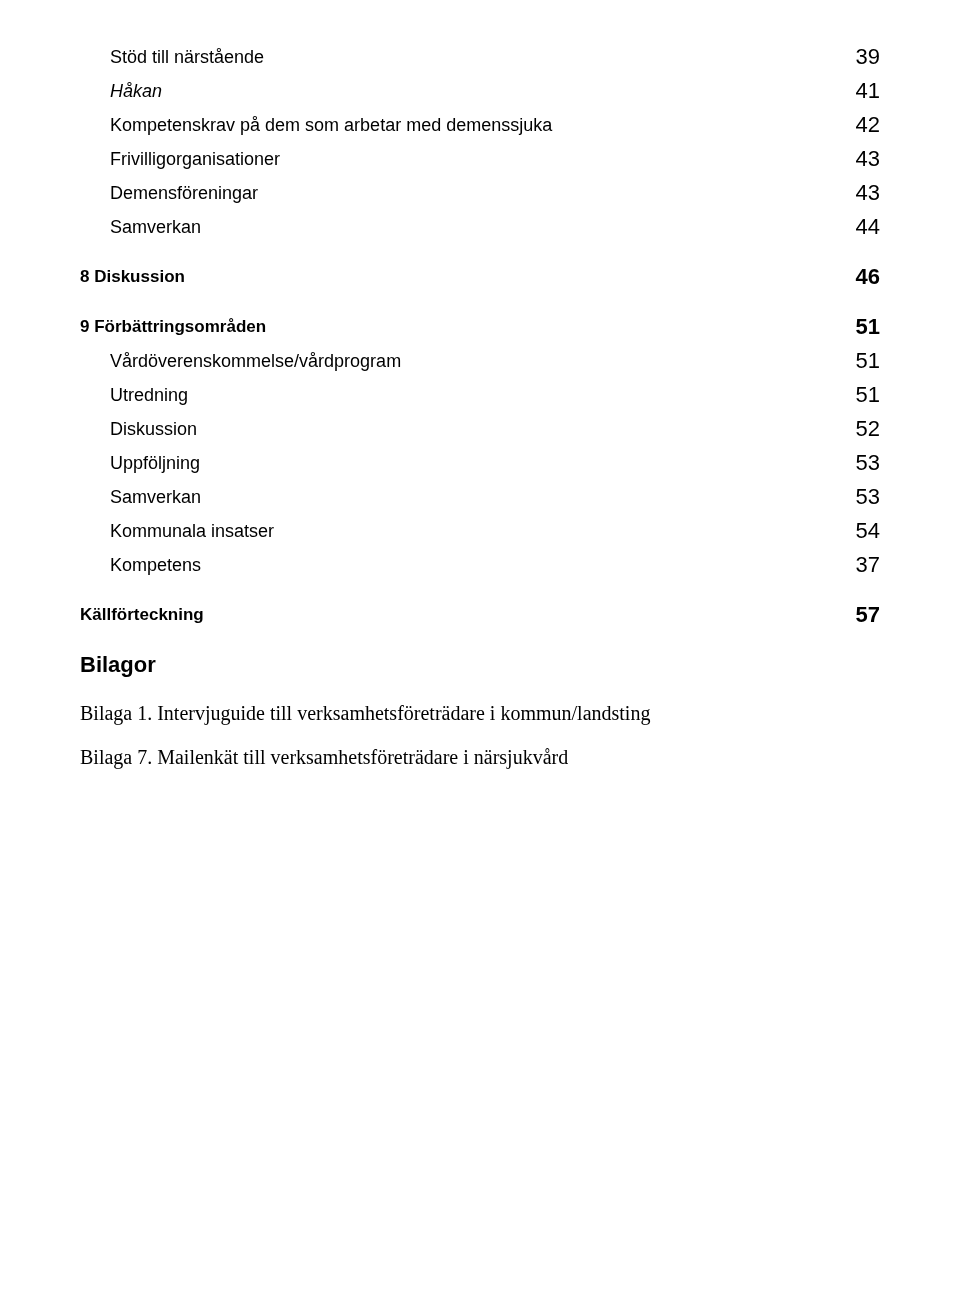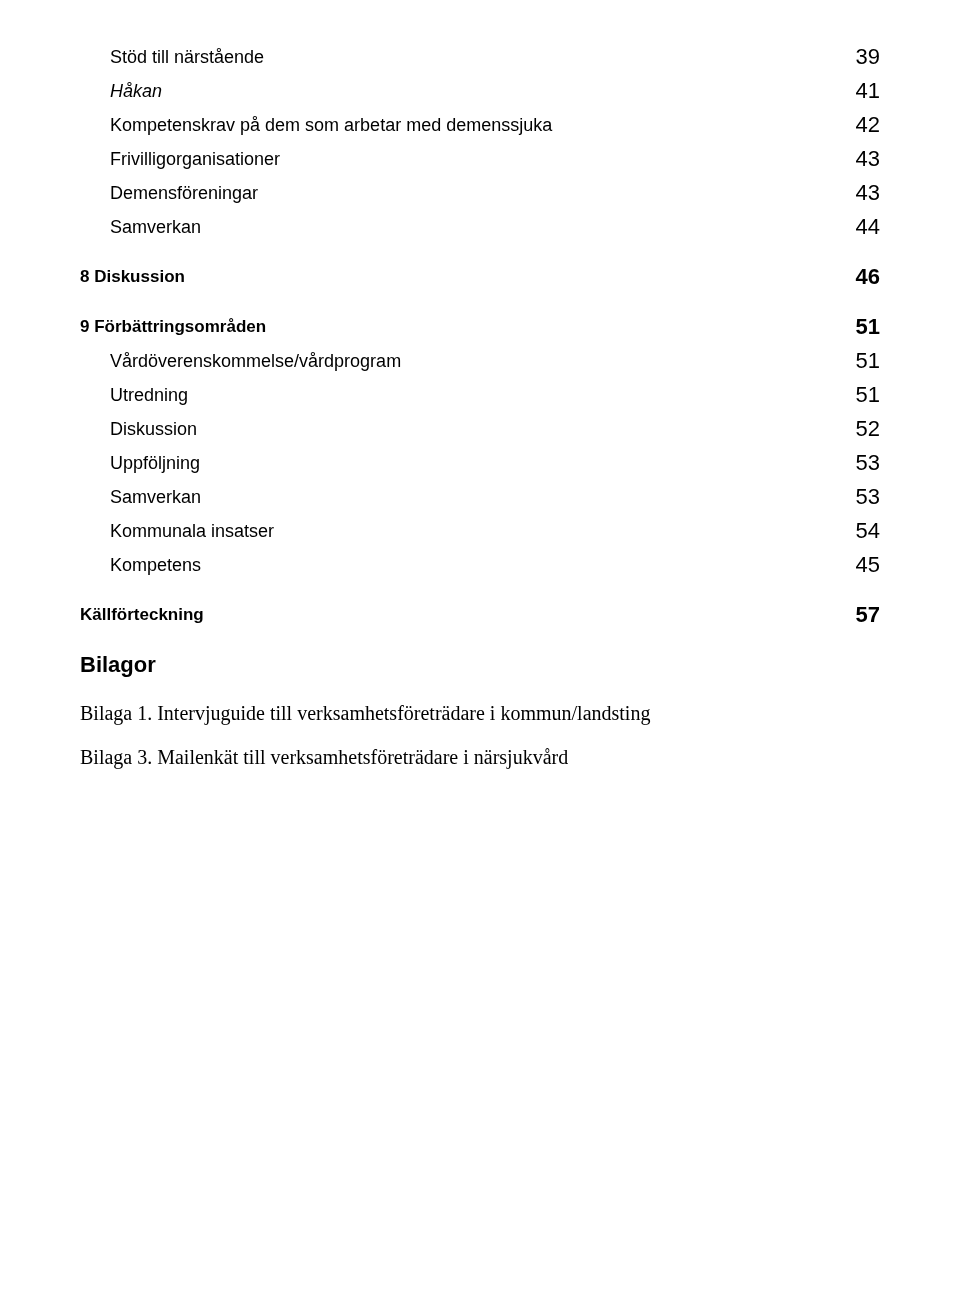--- a/index.html
+++ b/index.html
@@ -156,30 +156,30 @@
     <span class="page-num">53</span>
   </div>
 
   <div class="toc-row sub-item">
     <span class="label">Kommunala insatser</span>
     <span class="page-num">54</span>
   </div>
 
   <div class="toc-row sub-item">
     <span class="label">Kompetens</span>
-    <span class="page-num">45</span>
+    <span class="page-num">37</span>
   </div>
 
   <div class="section-gap"></div>
 
   <div class="toc-row section-heading">
     <span class="label">Källförteckning</span>
     <span class="page-num">57</span>
   </div>
 
   <div class="bilagor-section">
     <div class="bilagor-heading">Bilagor</div>
 
     <div class="bilaga-item">Bilaga 1. Intervjuguide till verksamhetsföreträdare i kommun/landsting</div>
-    <div class="bilaga-item">Bilaga 3. Mailenkät till verksamhetsföreträdare i närsjukvård</div>
+    <div class="bilaga-item">Bilaga 7. Mailenkät till verksamhetsföreträdare i närsjukvård</div>
   </div>
 
 </div>
 
 </body></html>

